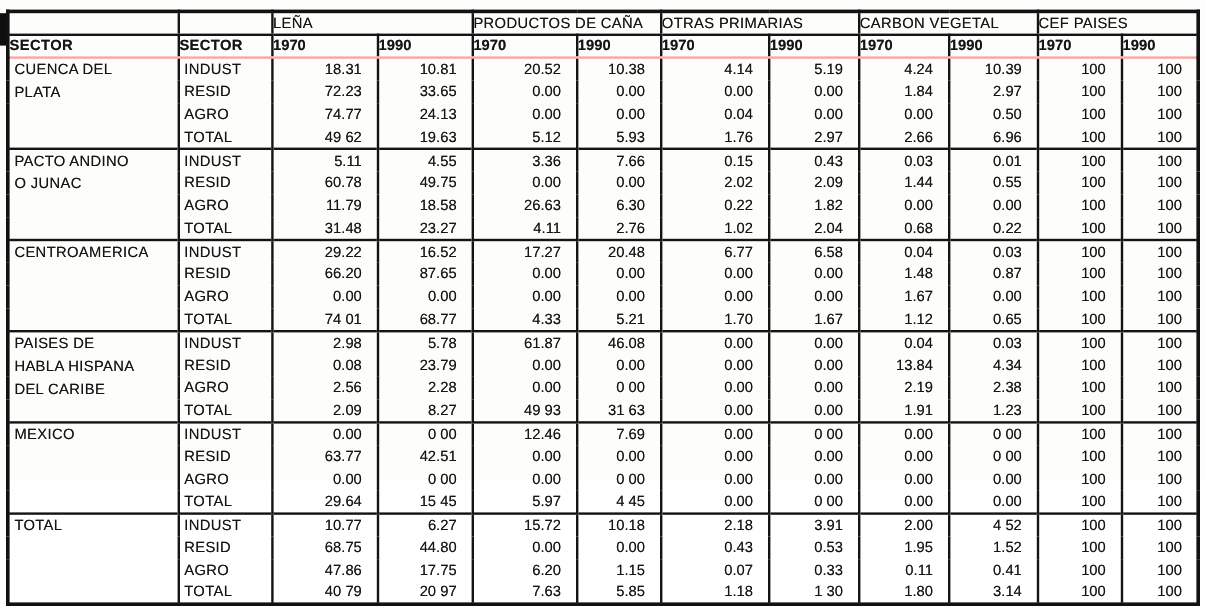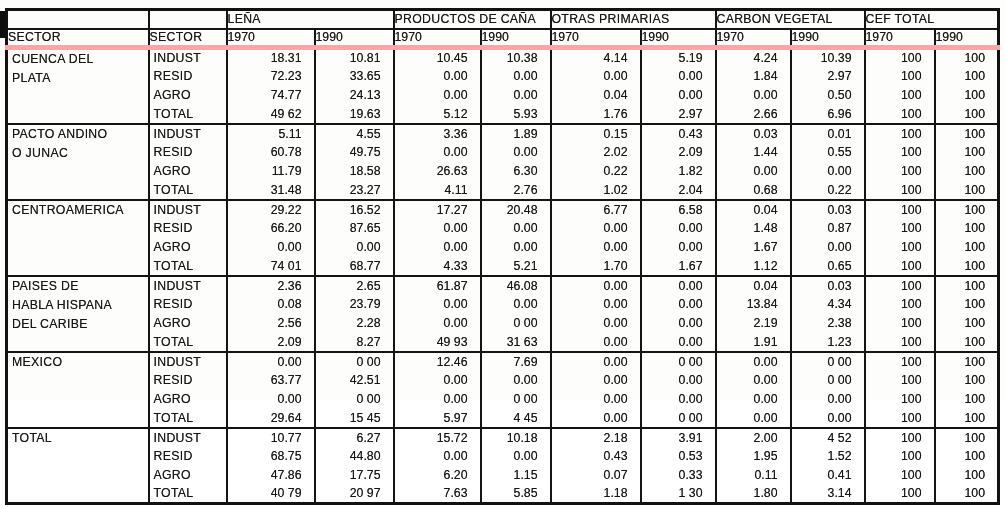--- a/index.html
+++ b/index.html
@@ -38,21 +38,21 @@
   .tbl th, .tbl td {
     border-left: 2px solid #141414;
     padding: 0;
     overflow: hidden;
     white-space: nowrap;
     font-weight: normal;
   }
   .tbl thead tr { height: 19px; }
   .tbl tbody tr { height: 19px; padding-left: 24px; }
   .tbl thead tr.hdr-groups th { border-bottom: 2px solid #141414; }
-  .tbl thead tr.hdr-years th { border-bottom: 5px solid #fca5a5; }
+  .tbl thead tr.hdr-years th { border-bottom: 2px solid #fca5a5; font-weight: bold; }
   .tbl tbody tr.group-start td { border-top: 2px solid #141414; }
   .grp-label {
     text-align: left;
     padding-left: 4px;
     font-size: 12.3px;
     letter-spacing: 0.3px;
   }
   .yr {
     text-align: left;
     padding-right: 16px;
@@ -109,21 +109,21 @@
         <col style="width:64px">
     </colgroup>
     <thead>
       <tr class="hdr-groups">
         <th></th>
         <th></th>
         <th colspan="2" class="grp-label">LEÑA</th>
         <th colspan="2" class="grp-label">PRODUCTOS DE CAÑA</th>
         <th colspan="2" class="grp-label">OTRAS PRIMARIAS</th>
         <th colspan="2" class="grp-label">CARBON VEGETAL</th>
-        <th colspan="2" class="grp-label">CEF TOTAL</th>
+        <th colspan="2" class="grp-label">CEF PAISES</th>
       </tr>
       <tr class="hdr-years">
         <th class="sector-h">SECTOR</th>
         <th class="sector-h">SECTOR</th>
         <th class="yr">1970</th>
         <th class="yr">1990</th>
         <th class="yr">1970</th>
         <th class="yr">1990</th>
         <th class="yr">1970</th>
         <th class="yr">1990</th>
@@ -135,21 +135,21 @@
     </thead>
     <tbody id="tbody">
         <tr class="group-start">
           <td class="region" rowspan="4">
             <div class="region-line">CUENCA DEL</div>
             <div class="region-line">PLATA</div>
           </td>
           <td class="sector">INDUST</td>
           <td class="val">18.31</td>
           <td class="val">10.81</td>
-          <td class="val">10.45</td>
+          <td class="val">20.52</td>
           <td class="val">10.38</td>
           <td class="val">4.14</td>
           <td class="val">5.19</td>
           <td class="val">4.24</td>
           <td class="val">10.39</td>
           <td class="val">100</td>
           <td class="val">100</td>
         </tr>
         <tr>
           <td class="sector">RESID</td>
@@ -192,21 +192,21 @@
         </tr>
         <tr class="group-start">
           <td class="region" rowspan="4">
             <div class="region-line">PACTO ANDINO</div>
             <div class="region-line">O JUNAC</div>
           </td>
           <td class="sector">INDUST</td>
           <td class="val">5.11</td>
           <td class="val">4.55</td>
           <td class="val">3.36</td>
-          <td class="val">1.89</td>
+          <td class="val">7.66</td>
           <td class="val">0.15</td>
           <td class="val">0.43</td>
           <td class="val">0.03</td>
           <td class="val">0.01</td>
           <td class="val">100</td>
           <td class="val">100</td>
         </tr>
         <tr>
           <td class="sector">RESID</td>
           <td class="val">60.78</td>
@@ -301,22 +301,22 @@
           <td class="val">100</td>
           <td class="val">100</td>
         </tr>
         <tr class="group-start">
           <td class="region" rowspan="4">
             <div class="region-line">PAISES DE</div>
             <div class="region-line">HABLA HISPANA</div>
             <div class="region-line">DEL CARIBE</div>
           </td>
           <td class="sector">INDUST</td>
-          <td class="val">2.36</td>
-          <td class="val">2.65</td>
+          <td class="val">2.98</td>
+          <td class="val">5.78</td>
           <td class="val">61.87</td>
           <td class="val">46.08</td>
           <td class="val">0.00</td>
           <td class="val">0.00</td>
           <td class="val">0.04</td>
           <td class="val">0.03</td>
           <td class="val">100</td>
           <td class="val">100</td>
         </tr>
         <tr>

